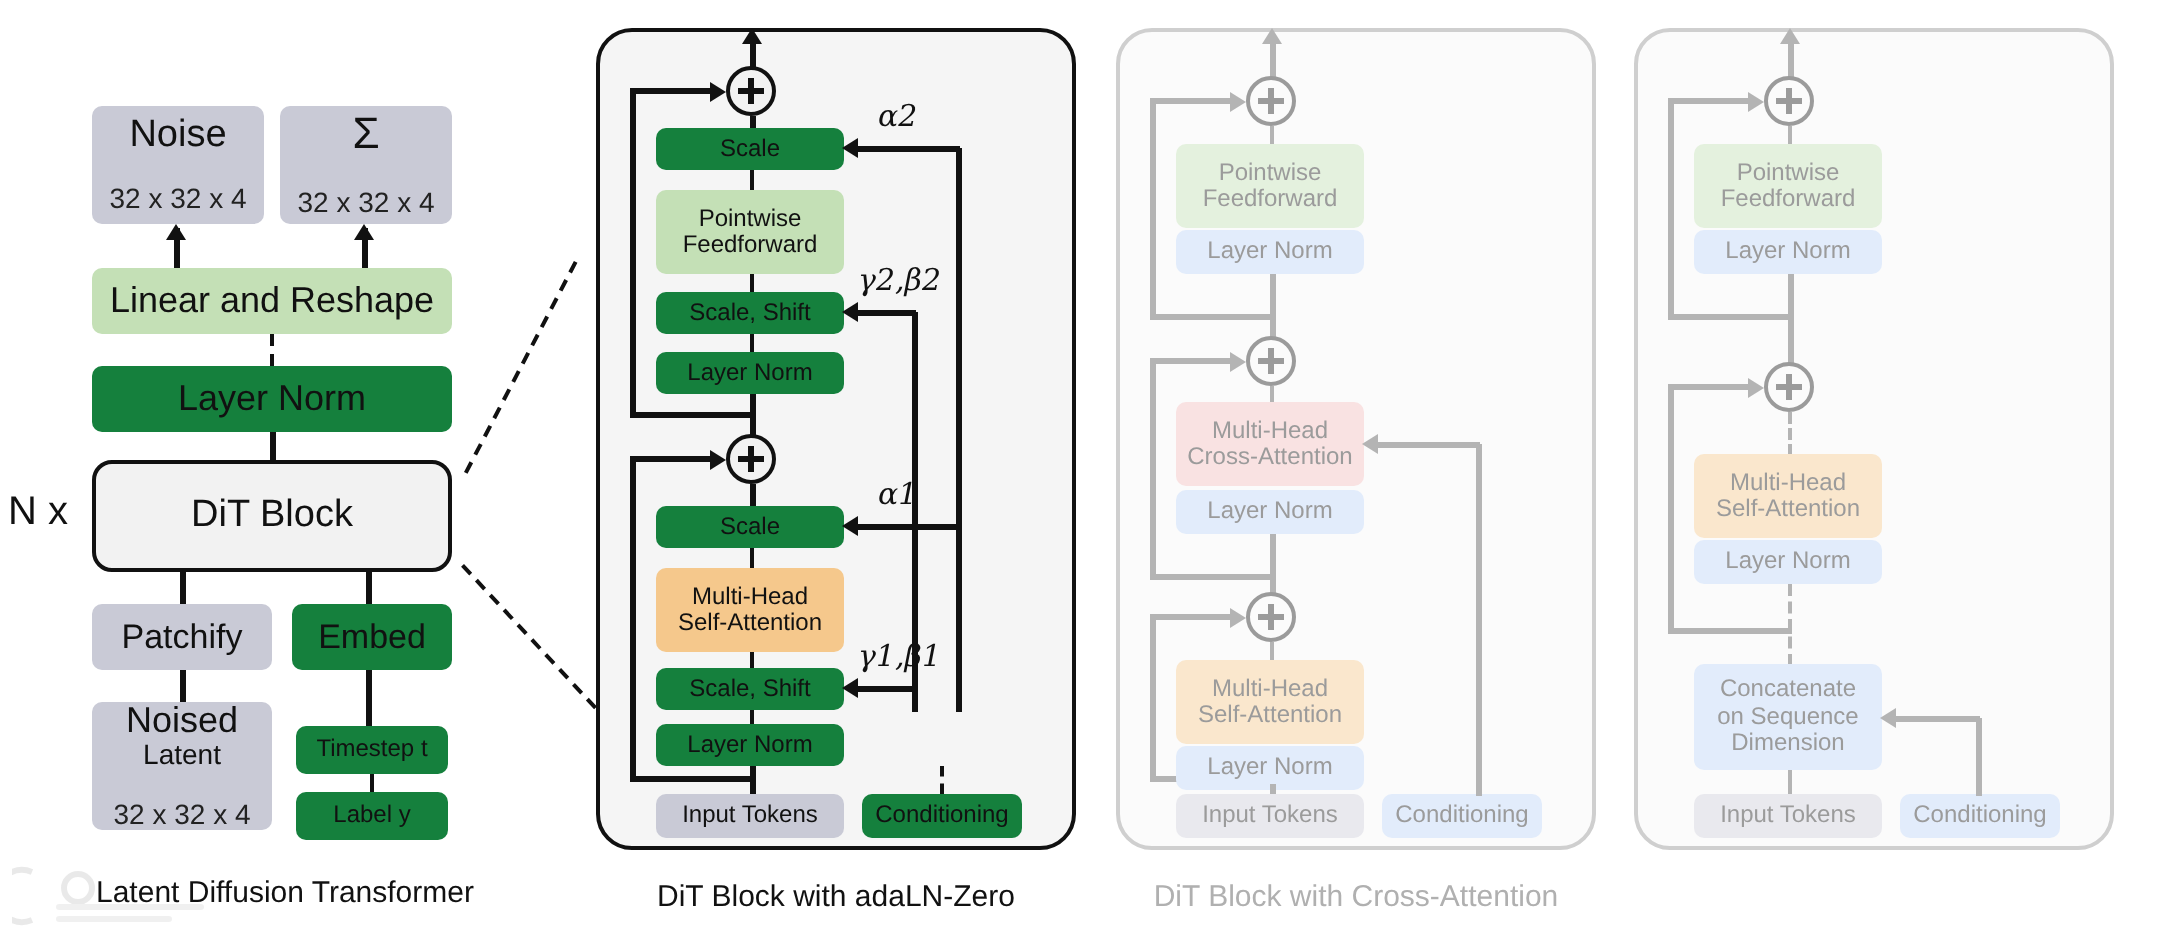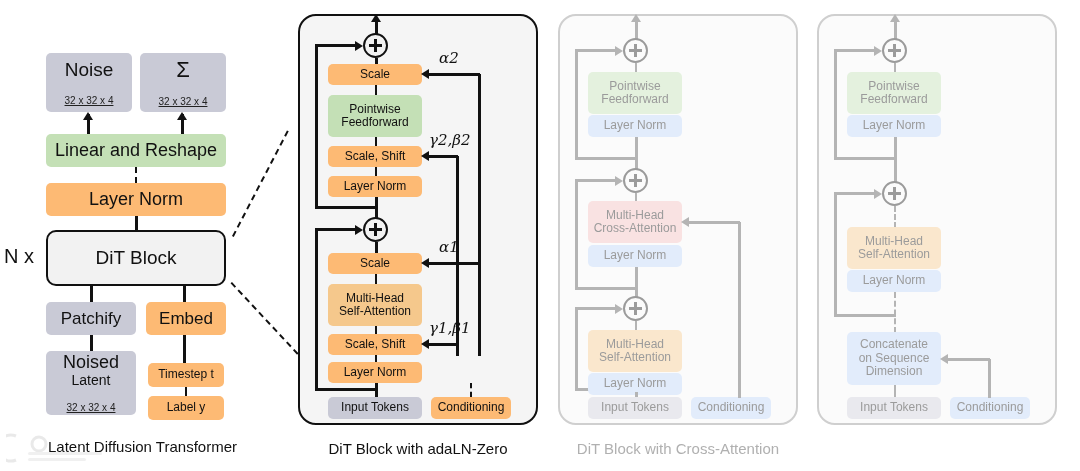--- a/index.html
+++ b/index.html
@@ -11,24 +11,24 @@
   .stage{position:absolute;left:0;top:0;width:928px;height:471px;border-radius:17px;}
   .abs{position:absolute;box-sizing:border-box;}
 
   
   .box{
     position:absolute;box-sizing:border-box;
     display:flex;flex-direction:column;align-items:center;justify-content:center;
     border-radius:5px;text-align:center;line-height:1.12;
     color:#111;
   }
-  .box .sub{font-size:10px;margin-top:14px;color:#222;text-decoration:underline;}
+  .box .sub{font-size:14px;margin-top:14px;color:#222;}
 
   .gray  {background:#c9cad6;}
-  .blue  {background:#fdba74;}
+  .blue  {background:#15803d;}
   .green {background:#c4e0b6;}
   .orange{background:#f5c88c;}
   .pink  {background:#f3c5c6;}
   .white {background:#f2f2f2;border:2.5px solid #111;border-radius:10px;}
 
   
   .faded .gray  {background:#e9e9ee;}
   .faded .blue  {background:#e2ecfb;}
   .faded .green {background:#e4f1de;}
   .faded .orange{background:#fae7cd;}

